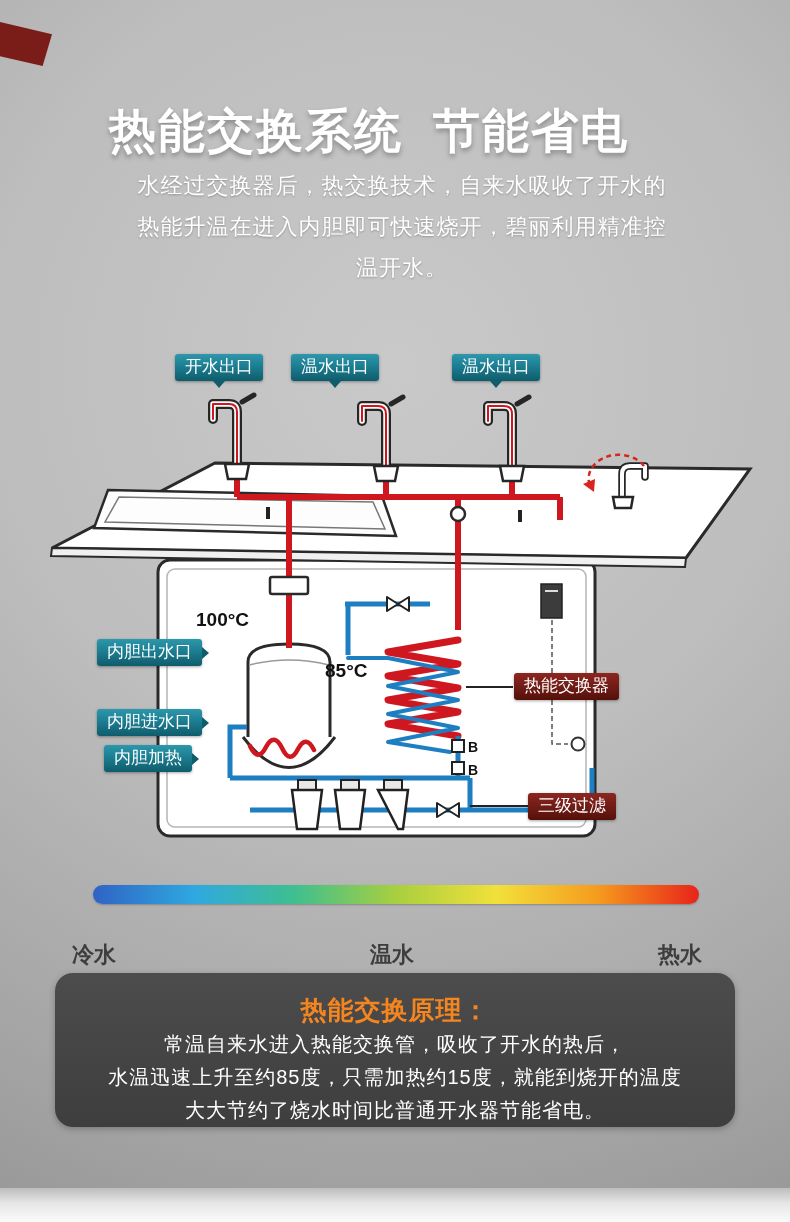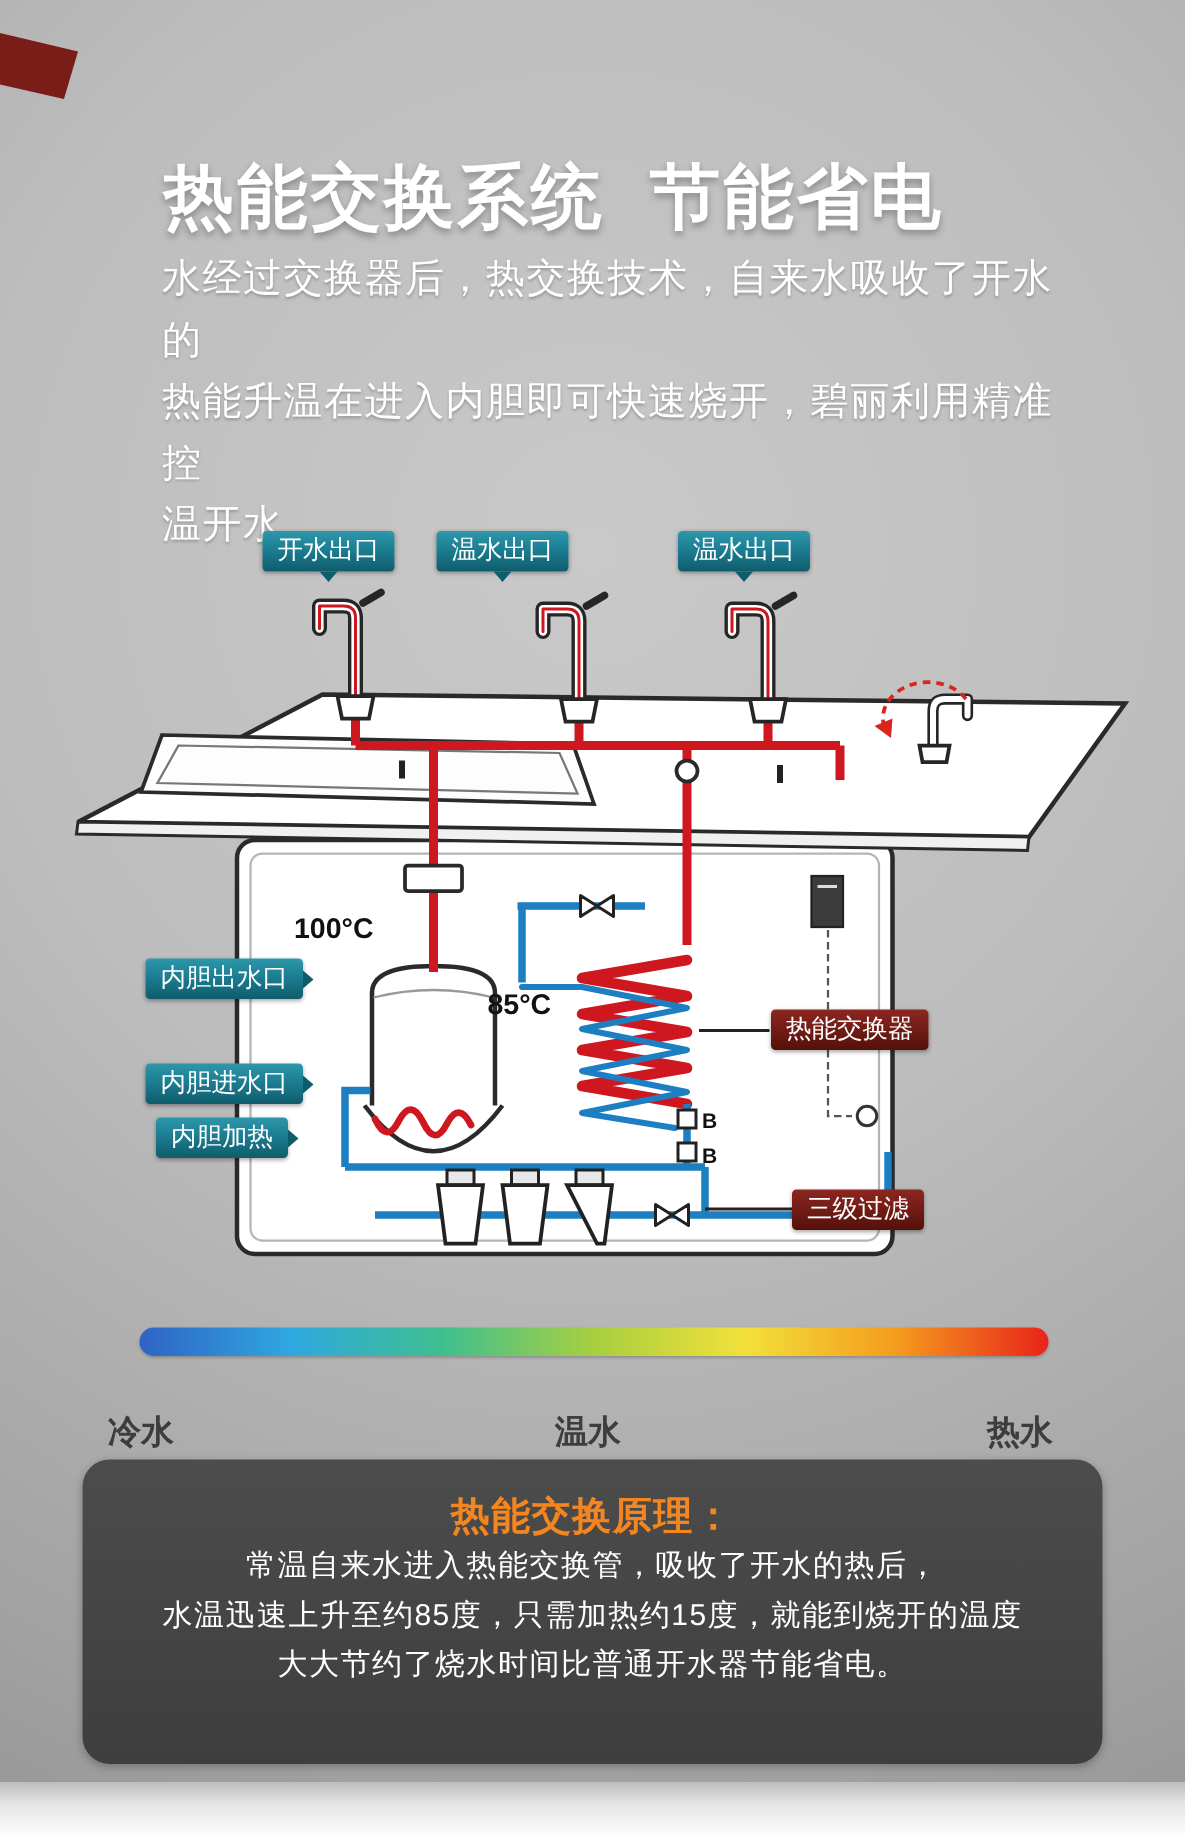--- a/index.html
+++ b/index.html
@@ -12,23 +12,24 @@
   .corner-accent{
     position:absolute;left:0;top:22px;width:52px;height:44px;background:#7a1c18;
     clip-path:polygon(0 0,100% 28%,82% 100%,0 78%);
   }
   .page-title{
     position:absolute;left:93px;top:84px;margin:16px;
     font-size:47px;font-weight:bold;color:#ffffff;letter-spacing:2px;white-space:pre;
     text-shadow:0 3px 5px rgba(0,0,0,.3);
   }
   .intro{
-    position:absolute;left:108px;top:165px;width:620px;
-    color:#ffffff;font-size:26px;line-height:41px;letter-spacing:1px;
+    position:absolute;left:92px;top:165px;width:620px;
+    color:#ffffff;font-size:22px;line-height:41px;letter-spacing:1px;
     text-shadow:0 1px 2px rgba(0,0,0,.25);
+    text-align:center;
   }
   .diagram{position:absolute;left:0;top:338px;width:790px;height:550px;}
   .diagram svg{position:absolute;left:0;top:0;}
   .tag{
     position:absolute;color:#fff;font-size:17px;line-height:20px;padding:3px 10px 4px;
     border-radius:3px;white-space:nowrap;box-shadow:0 1px 3px rgba(0,0,0,.35);
   }
   .tag.teal{background:linear-gradient(180deg,#2e97ab 0%,#1c7e92 45%,#0f5c6b 100%);}
   .tag.maroon{background:linear-gradient(180deg,#8c2620 0%,#6e1b15 55%,#551009 100%);}
   .arrow-down::after{
@@ -45,21 +46,21 @@
   .scale-bar{
     position:absolute;left:93px;top:0;width:606px;height:19px;border-radius:10px;
     background:linear-gradient(90deg,#2f63c4,#2fa8e0,#3fbf8f,#a8cf3f,#f2e03a,#f59b1e,#e8231a);
     box-shadow:0 1px 2px rgba(0,0,0,.25);
   }
   .scale-label{position:absolute;top:27px;font-size:22px;font-weight:bold;color:#3d3d3d;margin-top:28px;}
   .scale-label.cold{left:72px;}
   .scale-label.warm{left:370px;}
   .scale-label.hot{right:88px;}
   .principle{
-    position:absolute;left:55px;top:973px;width:680px;height:203px;border-radius:18px;
+    position:absolute;left:55px;top:973px;width:680px;height:154px;border-radius:18px;
     background:linear-gradient(180deg,#4c4c4c,#3e3e3e);
     box-shadow:0 2px 6px rgba(0,0,0,.25);
     text-align:center;color:#fff;
   }
   .principle-title{margin-top:20px;font-size:26px;font-weight:bold;color:#f5861f;letter-spacing:1px;}
   .principle-line{font-size:20px;line-height:33px;letter-spacing:1px;}
   .principle-line:first-of-type{margin-top:7px;}
   .bottom-strip{
     position:absolute;left:0;top:1188px;width:790px;height:34px;
     background:linear-gradient(180deg,#bdbdbd 0%,#e6e6e6 45%,#fbfbfb 100%);

